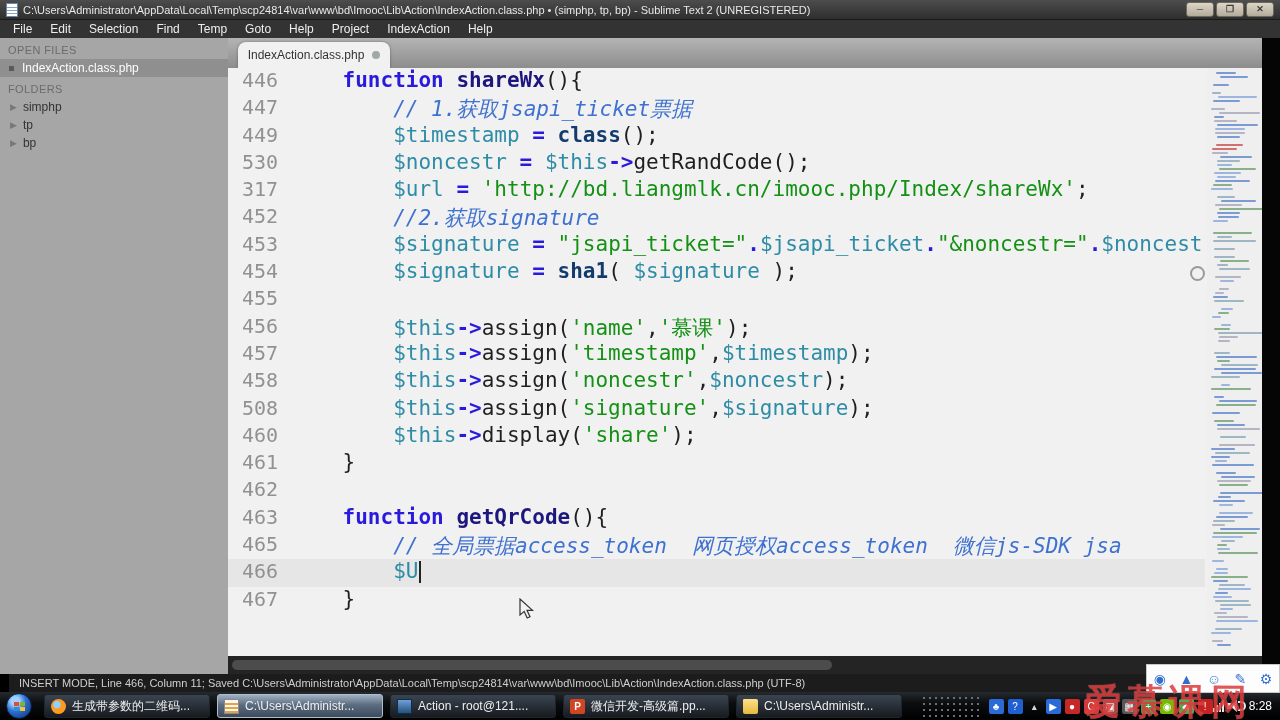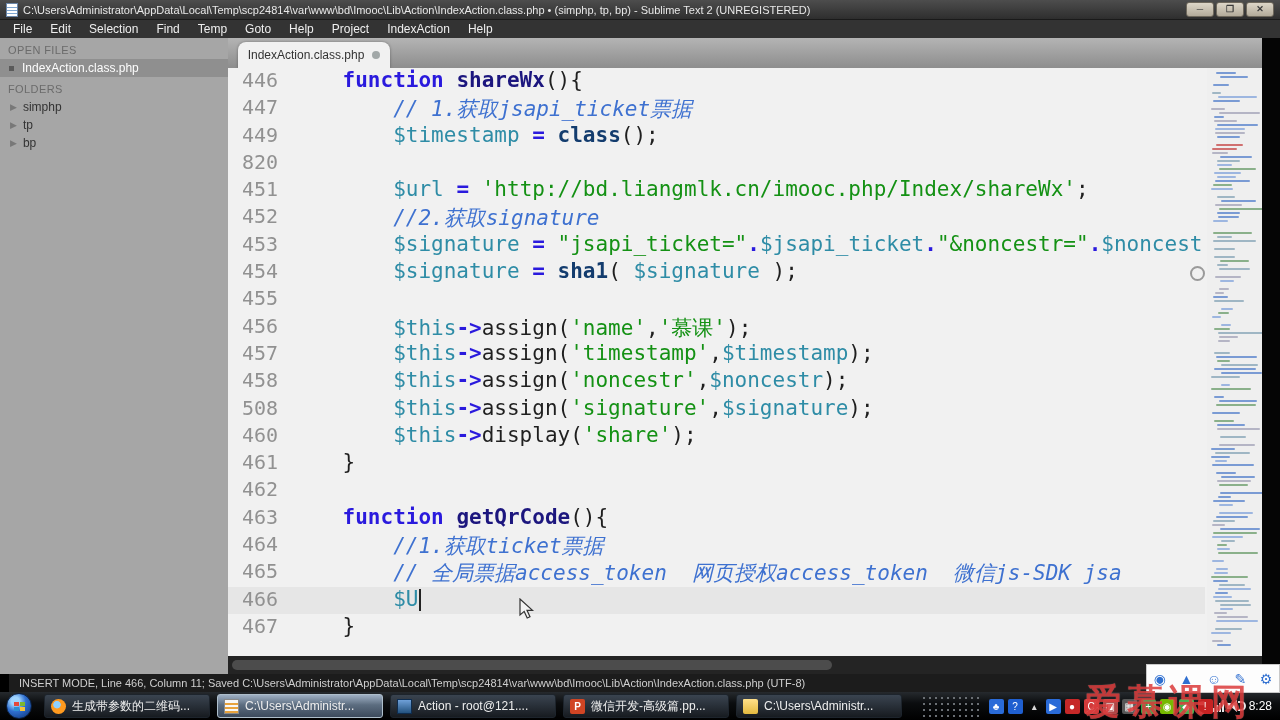--- a/index.html
+++ b/index.html
@@ -175,24 +175,25 @@
       </div>
       <div class="line">
         <div class="num">447</div>
         <div class="code"><span class="c-pl">        </span><span class="c-cmt">// 1.获取jsapi_ticket票据</span></div>
       </div>
       <div class="line">
         <div class="num">449</div>
         <div class="code"><span class="c-pl">        </span><span class="c-var">$timestamp</span><span class="c-pl"> </span><span class="c-op">=</span><span class="c-pl"> </span><span class="c-bi">class</span><span class="c-pl">();</span></div>
       </div>
       <div class="line">
-        <div class="num">820</div>
-      </div>
-      <div class="line">
-        <div class="num">451</div>
+        <div class="num">530</div>
+        <div class="code"><span class="c-pl">        </span><span class="c-var">$noncestr</span><span class="c-pl"> </span><span class="c-op">=</span><span class="c-pl"> </span><span class="c-var">$this</span><span class="c-op">-&gt;</span><span class="c-pl">getRandCode();</span></div>
+      </div>
+      <div class="line">
+        <div class="num">317</div>
         <div class="code"><span class="c-pl">        </span><span class="c-var">$url</span><span class="c-pl"> </span><span class="c-op">=</span><span class="c-pl"> </span><span class="c-str">'http://bd.liangmlk.cn/imooc.php/Index/shareWx'</span><span class="c-pl">;</span></div>
       </div>
       <div class="line">
         <div class="num">452</div>
         <div class="code"><span class="c-pl">        </span><span class="c-cmt">//2.获取signature</span></div>
       </div>
       <div class="line">
         <div class="num">453</div>
         <div class="code"><span class="c-pl">        </span><span class="c-var">$signature</span><span class="c-pl"> </span><span class="c-op">=</span><span class="c-pl"> </span><span class="c-str">"jsapi_ticket="</span><span class="c-op">.</span><span class="c-var">$jsapi_ticket</span><span class="c-op">.</span><span class="c-str">"&amp;noncestr="</span><span class="c-op">.</span><span class="c-var">$noncestr</span></div>
       </div>
@@ -228,24 +229,20 @@
         <div class="num">461</div>
         <div class="code"><span class="c-pl">    }</span></div>
       </div>
       <div class="line">
         <div class="num">462</div>
         <div class="code"></div>
       </div>
       <div class="line">
         <div class="num">463</div>
         <div class="code"><span class="c-pl">    </span><span class="c-kw">function</span><span class="c-pl"> </span><span class="c-fn">getQrCode</span><span class="c-pl">(){</span></div>
-      </div>
-      <div class="line">
-        <div class="num">464</div>
-        <div class="code"><span class="c-pl">        </span><span class="c-cmt">//1.获取ticket票据</span></div>
       </div>
       <div class="line">
         <div class="num">465</div>
         <div class="code"><span class="c-pl">        </span><span class="c-cmt">// 全局票据access_token  网页授权access_token  微信js-SDK jsa</span></div>
       </div>
       <div class="line current">
         <div class="num">466</div>
         <div class="code"><span class="c-pl">        </span><span class="c-var">$U</span><span class="caret"></span></div>
       </div>
       <div class="line">

